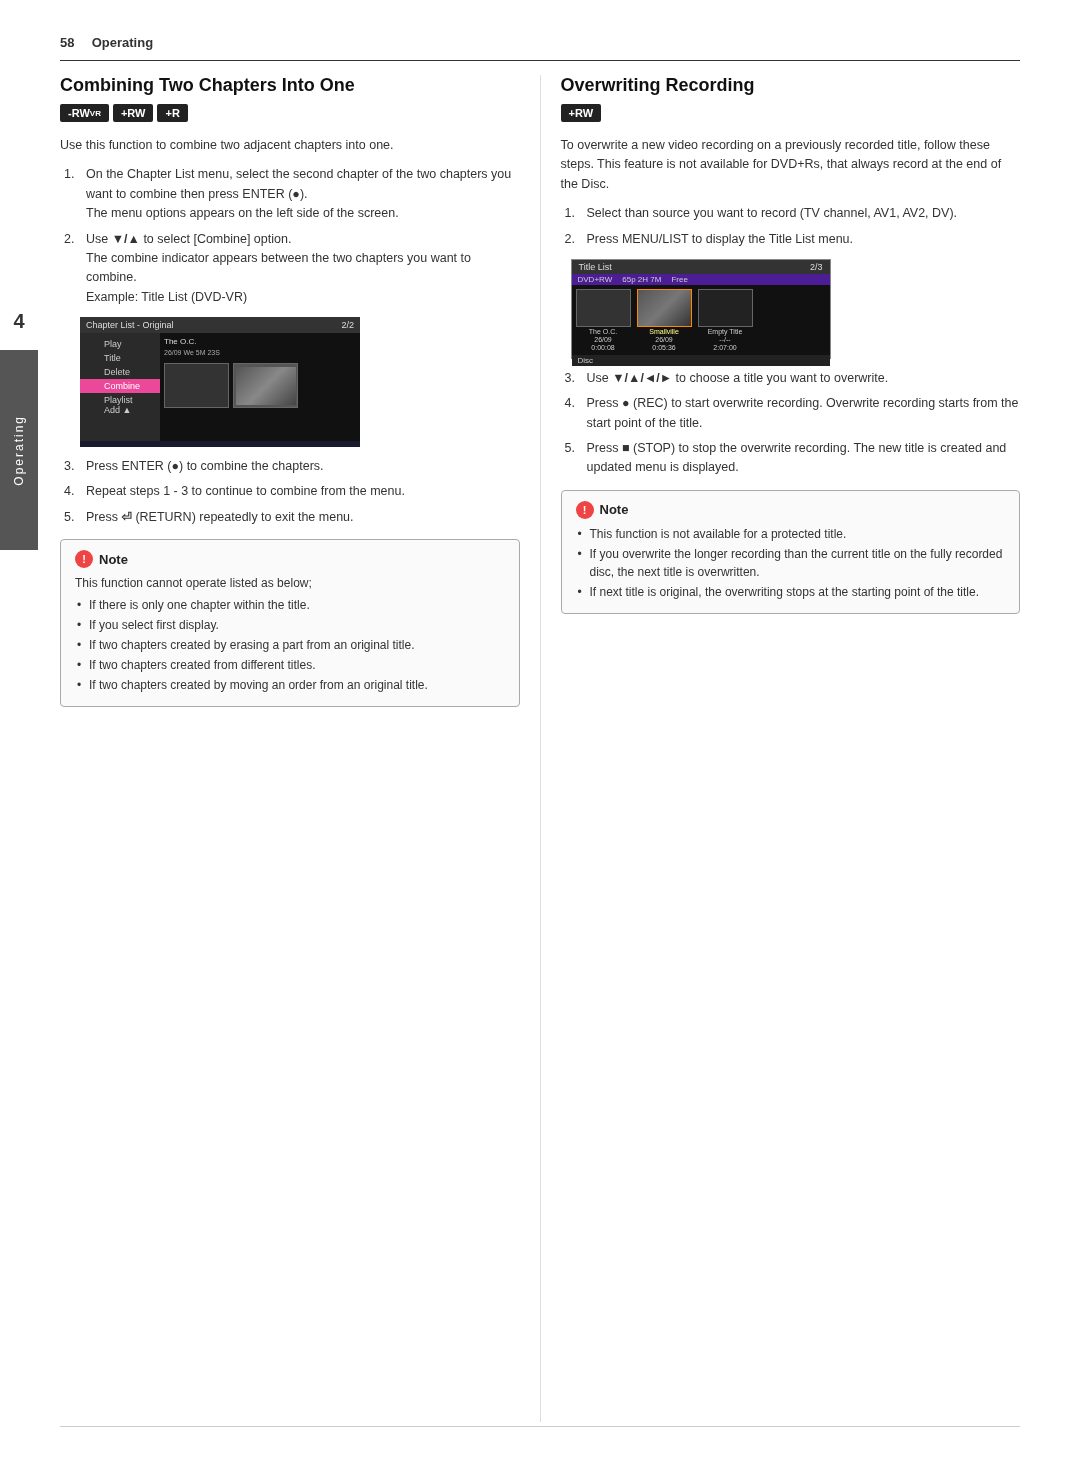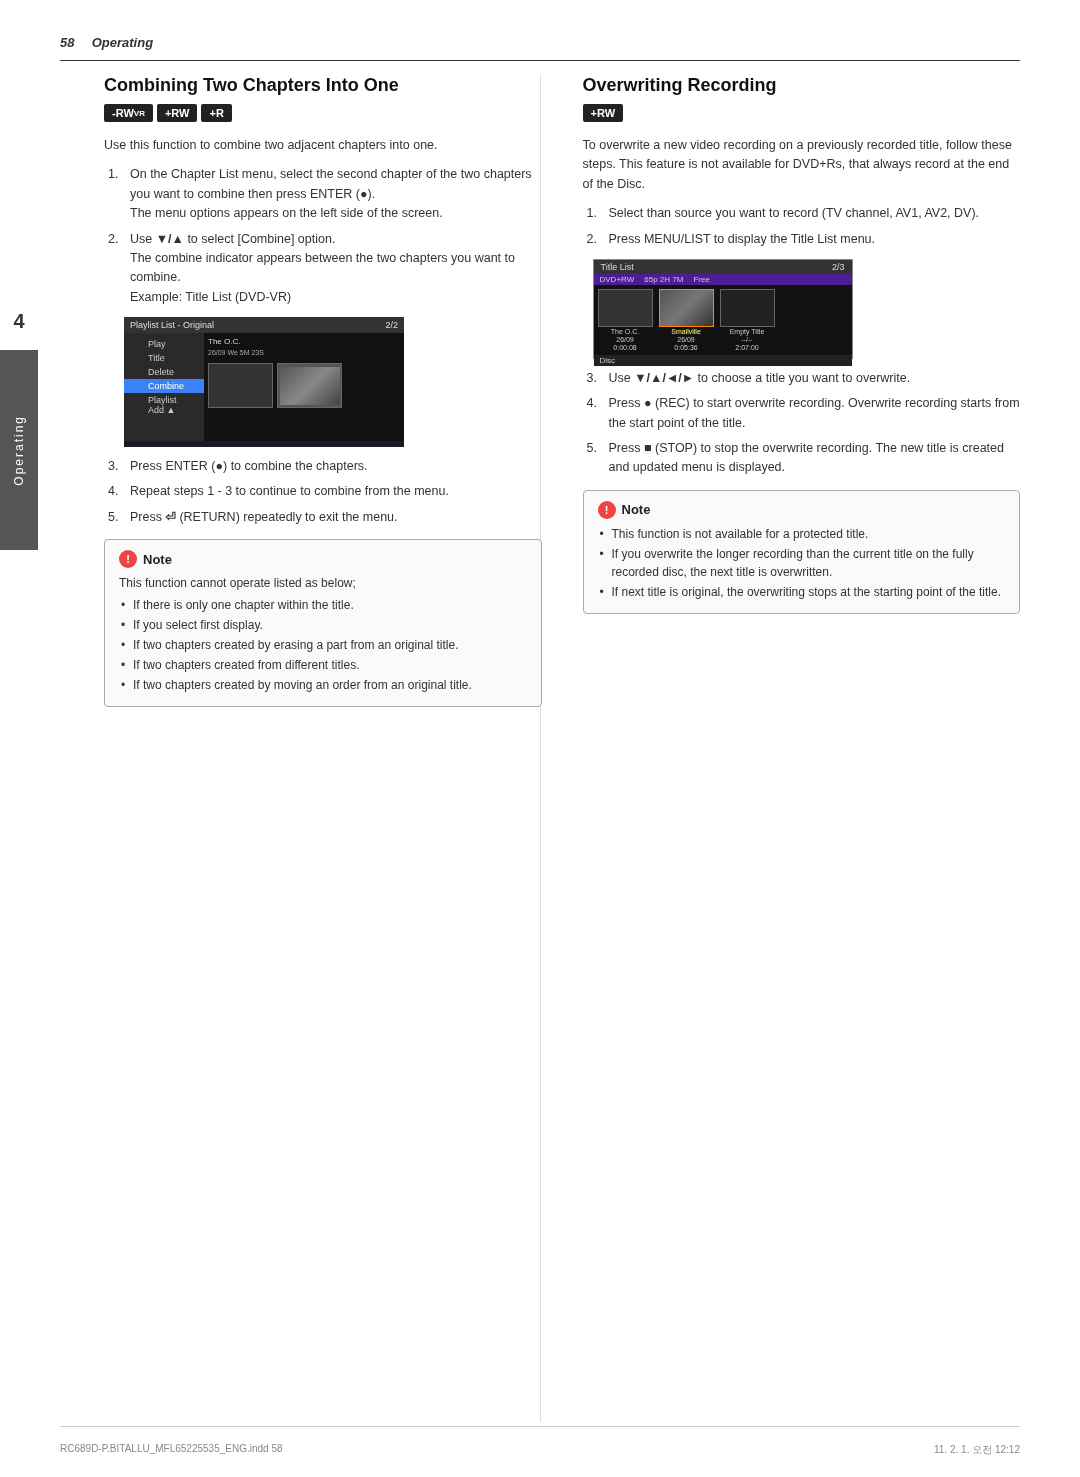--- a/index.html
+++ b/index.html
@@ -71,21 +71,20 @@
     }
 
     
     .page-header {
       position: absolute;
       top: 35px;
       left: 60px;
       right: 60px;
       display: flex;
       align-items: center;
-      font-style: italic;
     }
     .page-number {
       font-size: 13px;
       font-weight: bold;
       color: #333;
     }
     .header-section {
       margin-left: 10px;
       font-size: 13px;
       color: #333;
@@ -93,21 +92,20 @@
 
     
     .content-area {
       position: absolute;
       top: 75px;
       left: 60px;
       right: 60px;
       bottom: 55px;
       display: flex;
       gap: 21px;
-      margin-left: 44px;
     }
 
     .left-column {
       flex: 1;
       padding-right: 10px;
     }
 
     .right-column {
       flex: 1;
       padding-left: 10px;
@@ -199,21 +197,21 @@
       background: #2a2a2a;
       padding: 4px 0;
     }
     .chapter-menu-item {
       padding: 2px 24px;
       font-size: 9px;
       color: #ccc;
       cursor: default;
     }
     .chapter-menu-item.active {
-      background: #3b82f6;
+      background: #ec4899;
       color: #fff;
     }
     .chapter-content {
       flex: 1;
       background: #111;
       padding: 4px;
       display: flex;
       flex-direction: column;
       gap: 3px;
     }
@@ -418,21 +416,21 @@
           <span class="li-text">On the Chapter List menu, select the second chapter of the two chapters you want to combine then press ENTER (<strong>●</strong>).<br>The menu options appears on the left side of the screen.</span>
         </li>
         <li>
           <span class="num">2.</span>
           <span class="li-text">Use <strong>▼/▲</strong> to select [Combine] option.<br>The combine indicator appears between the two chapters you want to combine.<br>Example: Title List (DVD-VR)</span>
         </li>
       </ol>
 
       <div class="chapter-list-img" style="margin-left:20px; margin-bottom:10px;">
         <div class="chapter-list-header">
-          <span>Playlist List - Original</span>
+          <span>Chapter List - Original</span>
           <span>2/2</span>
         </div>
         <div class="chapter-list-body">
           <div class="chapter-menu">
             <div class="chapter-menu-item">Play</div>
             <div class="chapter-menu-item">Title</div>
             <div class="chapter-menu-item">Delete</div>
             <div class="chapter-menu-item active">Combine</div>
             <div class="chapter-menu-item">Playlist Add ▲</div>
           </div>
@@ -568,18 +566,14 @@
             <li>If you overwrite the longer recording than the current title on the fully recorded disc, the next title is overwritten.</li>
             <li>If next title is original, the overwriting stops at the starting point of the title.</li>
           </ul>
         </div>
       </div>
 
     </div>
 
   </div>
 
-  <div class="page-footer">
-    <span>RC689D-P.BITALLU_MFL65225535_ENG.indd  58</span>
-    <span>11. 2. 1.   오전 12:12</span>
-  </div>
 
 </div>
 
 </body></html>

